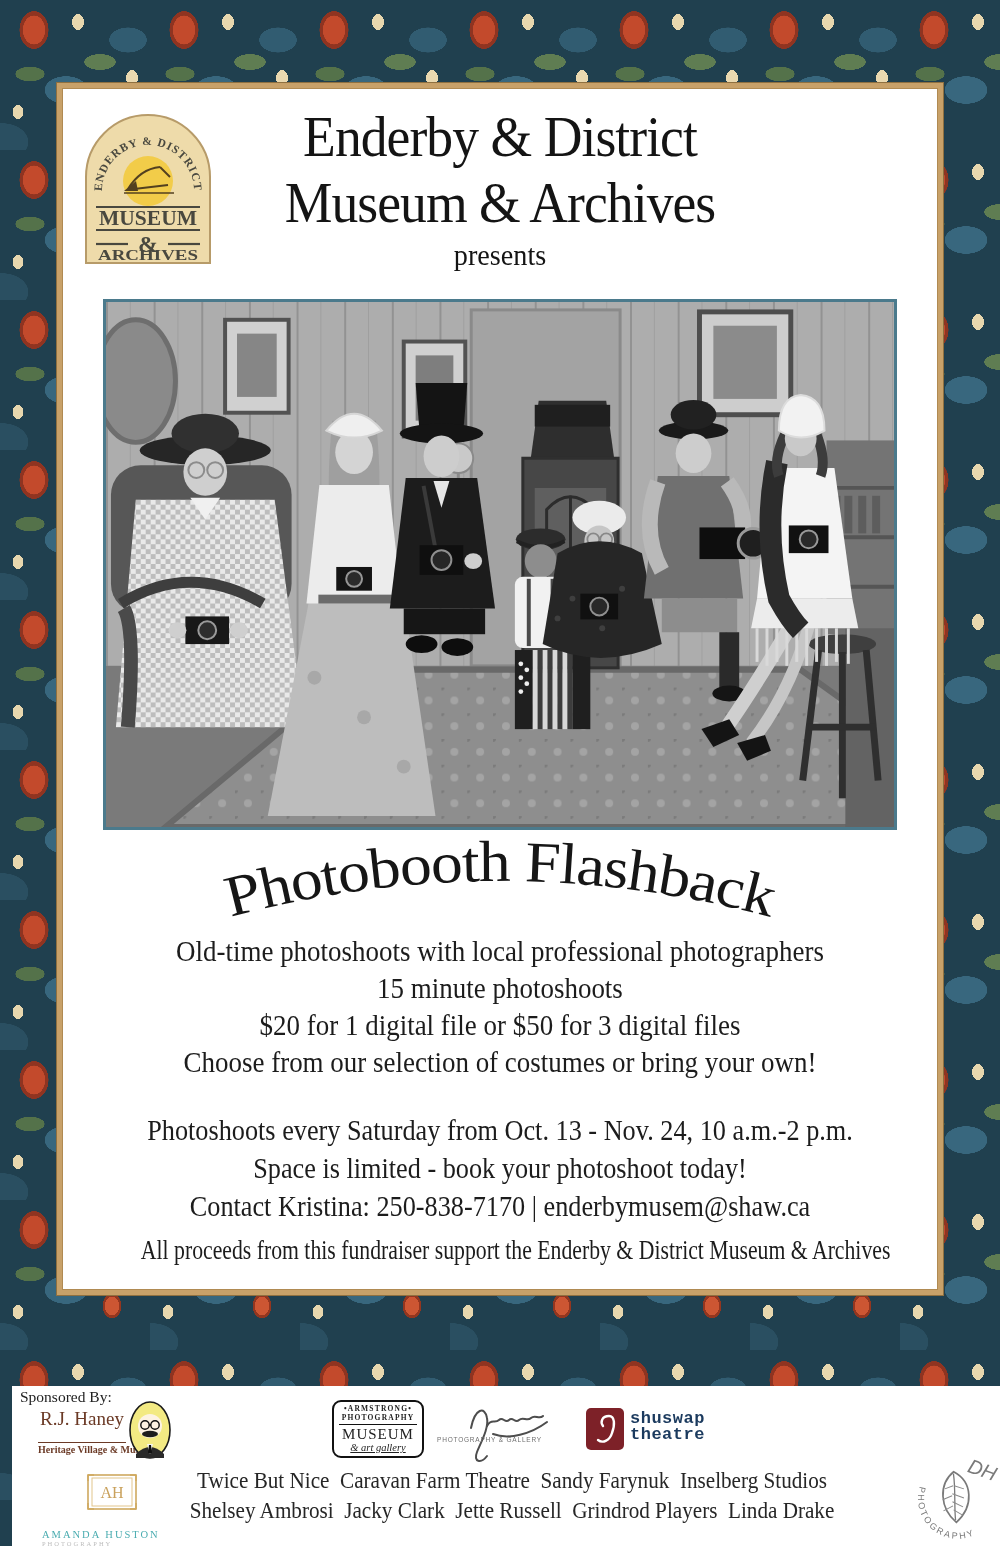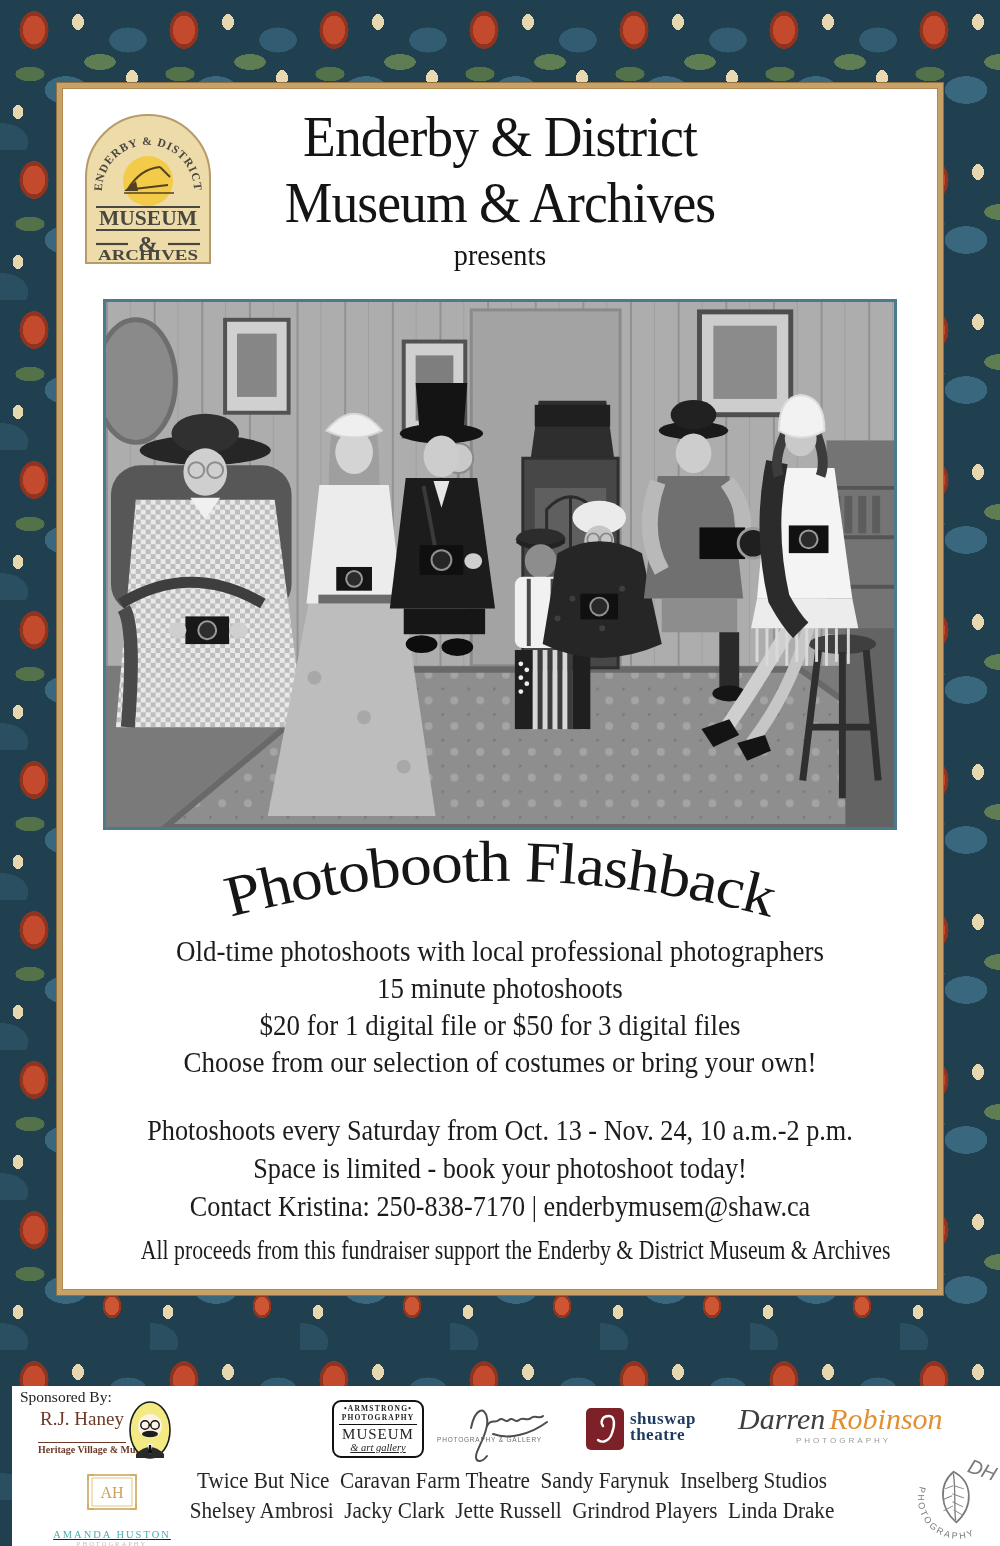--- a/index.html
+++ b/index.html
@@ -60,30 +60,30 @@
   
   .arm{left:320px;top:14px;width:92px;height:58px;box-sizing:border-box;border:2.5px solid #111;border-radius:9px;
        text-align:center;padding-top:3px;background:#fff;}
   .arm-l1,.arm-l2{font-size:7.5px;font-weight:bold;letter-spacing:1.2px;line-height:8.5px;font-family:"Liberation Serif",serif;}
   .arm-div{border-top:1.5px solid #111;margin:2px 5px;}
   .arm-l3{font-size:15px;line-height:15px;letter-spacing:1px;}
   .arm-l4{font-size:10.5px;font-style:italic;line-height:11px;text-decoration:underline;}
   
   .wv{left:425px;top:2px;width:126px;height:76px;}
   
-  .shu{left:574px;top:22px;width:130px;height:46px;font-family:Liberation Serif, serif;}
+  .shu{left:574px;top:22px;width:130px;height:46px;font-family:Liberation Mono, monospace;}
   .shu-mark{position:absolute;left:0;top:0;}
   .shu-text{position:absolute;left:44px;top:3px;color:#1b3a5e;font-weight:bold;font-size:17px;line-height:16px;letter-spacing:.5px;text-transform:lowercase;}
   
   .dar{left:726px;top:16px;width:192px;height:52px;white-space:nowrap;}
   .dar-first{font-style:italic;font-size:30px;color:#3f3f3f;}
   .dar-last{font-style:italic;font-size:30px;color:#e38f33;}
   .dar-cap{position:absolute;left:58px;top:34px;font-size:8px;letter-spacing:3px;color:#9a9a9a;font-family:"Liberation Sans",sans-serif;}
   
-  .ah{left:30px;top:86px;width:140px;height:66px;text-align:center;text-decoration:underline;}
+  .ah{left:30px;top:86px;width:140px;height:66px;}
   .ah-name{font-size:10.5px;letter-spacing:2px;color:#4aacb0;margin-top:17px;white-space:nowrap;}
   .ah-cap{font-size:6.5px;letter-spacing:2px;color:#bdbdbd;}
   
   .dh{left:893px;top:62px;width:100px;height:98px;transform:rotate(6deg);}
   
   .names{position:absolute;left:130px;right:130px;text-align:center;font-size:23px;color:#262626;white-space:pre;transform:scaleX(.92);}
   .names1{top:82px;}
   .names2{top:112px;}
 </style>
 </head>
@@ -388,25 +388,20 @@
       <svg class="shu-mark" width="38" height="42" viewBox="0 0 38 42">
         <rect x="0" y="0" width="38" height="42" rx="5" fill="#7d2128"></rect>
         <path d="M23,8 C16,8 14,14 17,18 M23,8 C29,8 29,17 26,25 C24,32 17,36 12,32" fill="none" stroke="#fff" stroke-width="2.4" stroke-linecap="round"></path>
       </svg>
       <div class="shu-text">
         <div>SHUSWAP</div>
         <div>THEATRE</div>
       </div>
     </div>
 
-    <div class="sp-item dar">
-      <span class="dar-first">Darren</span>
-      <span class="dar-last">Robinson</span>
-      <div class="dar-cap">PHOTOGRAPHY</div>
-    </div>
 
     <div class="sp-item ah">
       <svg width="56" height="40" viewBox="0 0 56 40" style="display:block;margin:0 auto;">
         <rect x="4" y="3" width="48" height="34" fill="none" stroke="#cfa95f" stroke-width="1.6"></rect>
         <rect x="8" y="6" width="40" height="28" fill="none" stroke="#e2c58c" stroke-width="1"></rect>
         <path d="M4,3 l6,0 M4,3 l0,6 M52,3 l-6,0 M52,3 l0,6 M4,37 l6,0 M4,37 l0,-6 M52,37 l-6,0 M52,37 l0,-6" stroke="#cfa95f" stroke-width="1.4"></path>
         <text x="28" y="26" text-anchor="middle" font-size="16" fill="#c9a15c" font-family="Liberation Serif,serif">AH</text>
       </svg>
       <div class="ah-name">AMANDA HUSTON</div>
       <div class="ah-cap">PHOTOGRAPHY</div>

